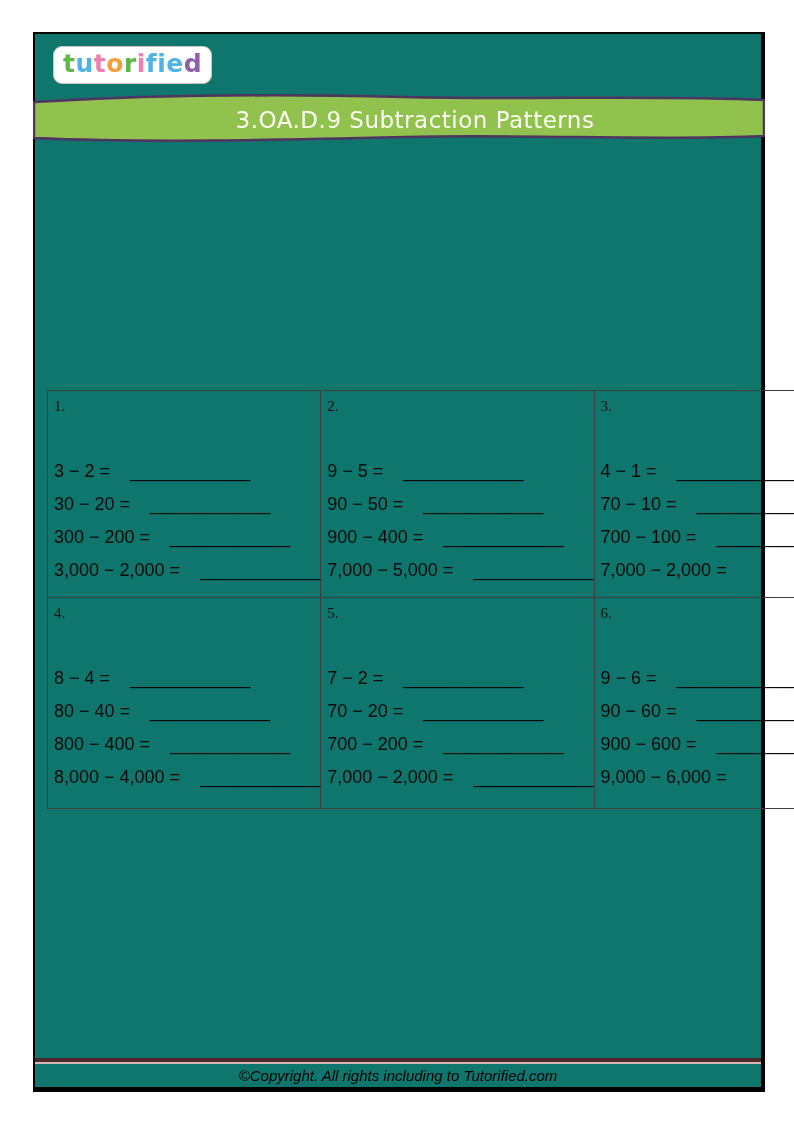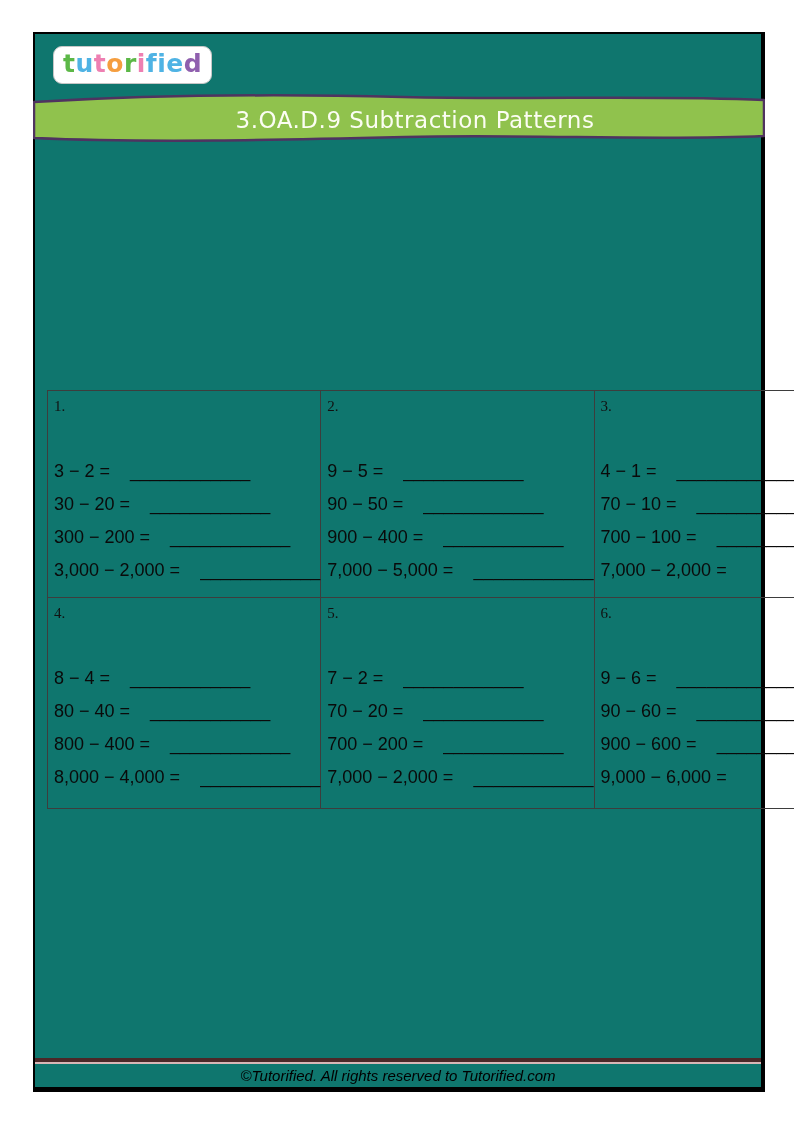--- a/index.html
+++ b/index.html
@@ -152,15 +152,15 @@
           <div class="pline"><span>900 − 600 =</span><span class="blank">_________________</span></div>
           <div class="pline"><span>9,000 − 6,000 =</span></div>
         </div>
       </td>
     </tr>
   </tbody>
     </table>
 
   <div class="rule-dark" style="background-color:#4b2727"></div>
   <div class="rule-light" style="background-color:#d8b6b6"></div>
-  <div class="copyright">©Tutorified. All rights reserved to Tutorified.com</div>
+  <div class="copyright">©Copyright. All rights including to Tutorified.com</div>
 
 </div>
 
 </body></html>

